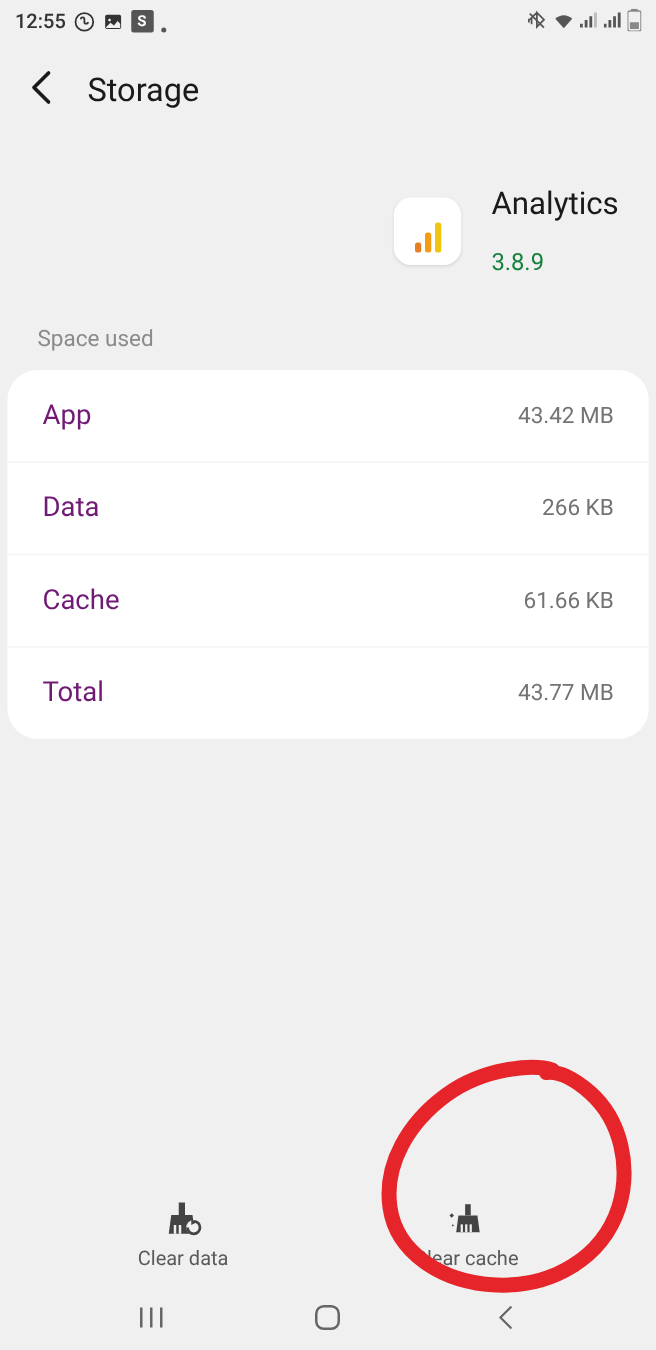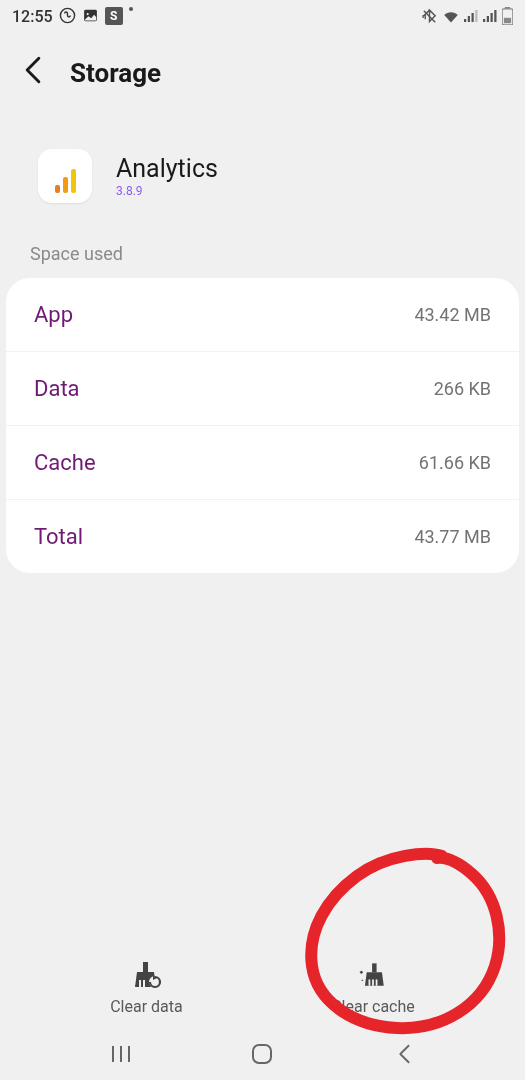--- a/index.html
+++ b/index.html
@@ -19,21 +19,21 @@
       height: 32px;
       display: flex;
       align-items: center;
       justify-content: space-between;
       padding: 0 12px;
       font-size: 16px;
       color: #333;
     }
     .status-left {
       display: flex;
-      align-items: flex-start;
+      align-items: flex-end;
       gap: 6px;
     }
     .status-right {
       display: flex;
       align-items: center;
       gap: 4px;
     }
     .status-time {
       font-weight: 500;
     }
@@ -54,27 +54,28 @@
       gap: 28px;
     }
     .back-arrow {
       font-size: 28px;
       color: #1a1a1a;
       line-height: 1;
     }
     .header-title {
       font-size: 26px;
       color: #1a1a1a;
-      font-weight: 700;
+      font-weight: 400;
     }
     .app-info {
       display: flex;
       align-items: center;
       padding: 40px 30px 40px 38px;
       gap: 24px;
+      justify-content: flex-end;
     }
     .app-icon {
       width: 54px;
       height: 54px;
       background: #fff;
       border-radius: 14px;
       display: flex;
       align-items: flex-end;
       justify-content: center;
       padding-bottom: 10px;
@@ -87,23 +88,23 @@
     }
     .bar1 { width: 5px; height: 8px; background: #e67e22; border-radius: 2px; }
     .bar2 { width: 5px; height: 16px; background: #f39c12; border-radius: 2px; }
     .bar3 { width: 5px; height: 24px; background: #f1c40f; border-radius: 2px; }
     .app-name {
       font-size: 25px;
       color: #1a1a1a;
       font-weight: 400;
     }
     .app-version {
-      font-size: 12px;
-      color: #8b5cf6;
-      margin-top: 1px;
+      font-size: 19px;
+      color: #15803d;
+      margin-top: 20px;
     }
     .section-label {
       font-size: 18px;
       color: #8a8a8a;
       padding: 0 30px 14px 30px;
     }
     .card {
       background: #fff;
       margin: 0 6px;
       border-radius: 24px;

